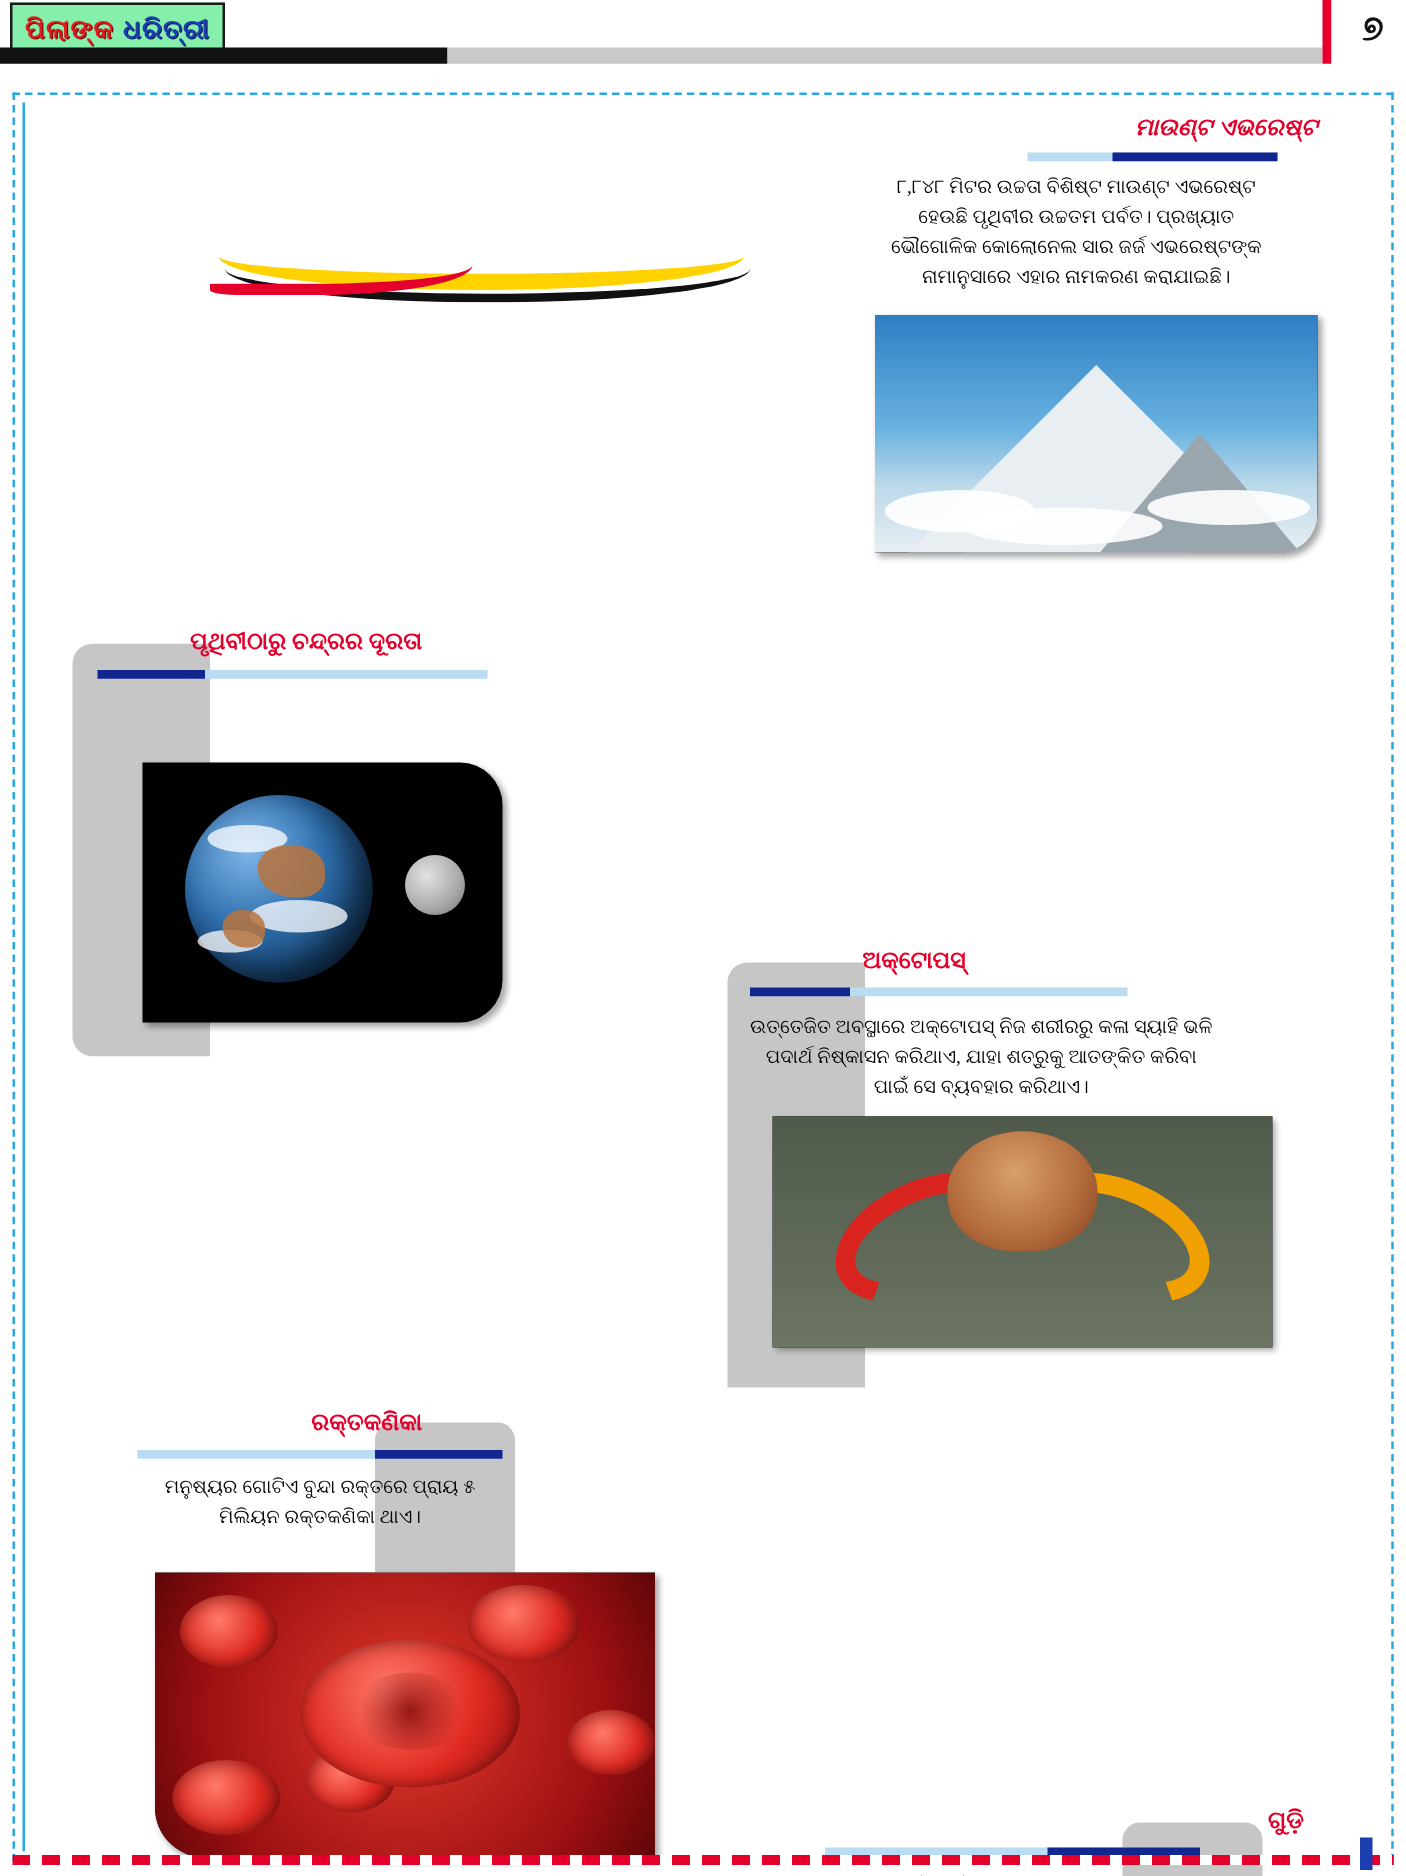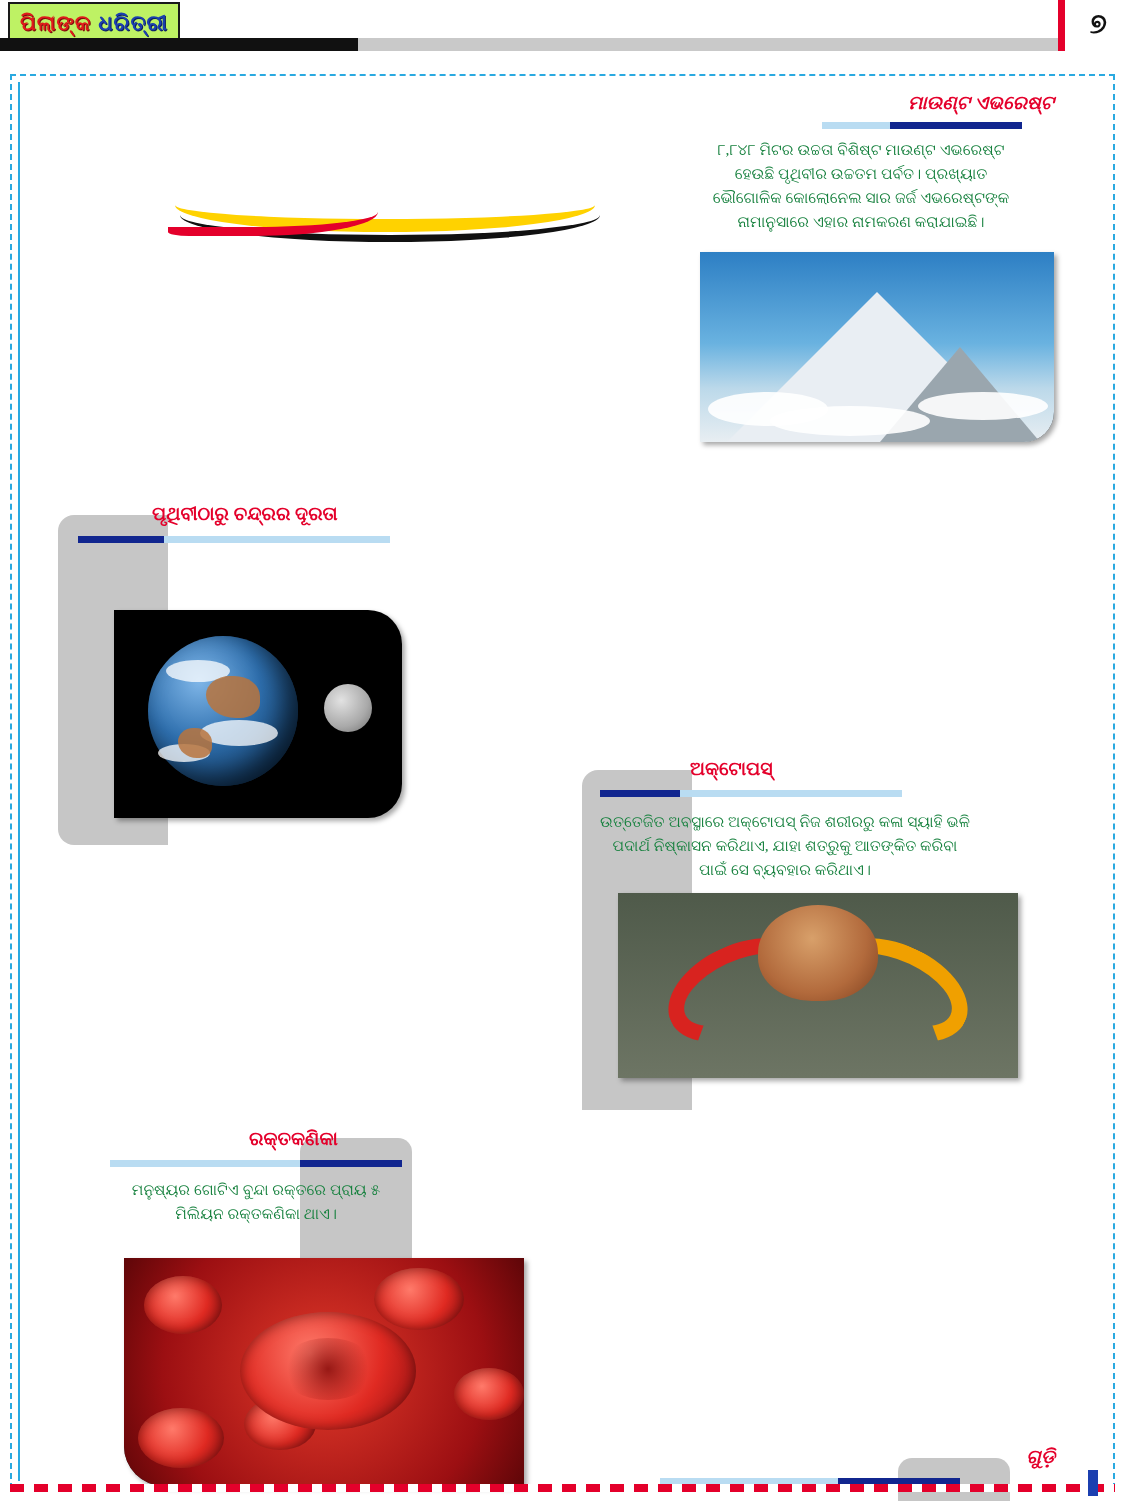--- a/index.html
+++ b/index.html
@@ -13,21 +13,21 @@
   }
 
   
   #masthead {
     position:absolute; left:0; top:0; width:1125px; height:52px;
     background:#ffffff;
   }
   #masthead-logo {
     position:absolute; left:8px; top:2px; width:172px; height:42px;
     border:2px solid #1a1a1a;
-    background:#bef264;
+    background:#86efac;
     display:flex; align-items:center; justify-content:center;
     overflow:hidden;
   }
   #masthead-logo .logo-a {
     font-family:"Liberation Serif", serif;
     font-weight:bold; font-size:21px; color:#e01b1b;
     letter-spacing:1px;
     text-shadow:1px 1px 0 #7a0d0d;
   }
   #masthead-logo .logo-b {
@@ -117,21 +117,21 @@
     position:absolute;
     font-family:"Liberation Serif", serif;
     font-weight:bold; color:#e4002b;
     font-size:19px; white-space:nowrap;
   }
   .rule-lt { position:absolute; height:7px; background:#b9dcf2; }
   .rule-dk { position:absolute; height:7px; background:#11268f; }
   .card-body {
     position:absolute;
     font-family:"Liberation Serif", serif;
-    font-size:15.5px; line-height:1.55; color:#15803d;
+    font-size:15.5px; line-height:1.55; color:#000000;
   }
   .photo {
     position:absolute; overflow:hidden; background:#222;
   }
   .photo-shadow { box-shadow:3px 3px 5px rgba(0,0,0,.35); }
   #c-everest .card-title { right:6px; top:0px;font-style:italic; }
   #c-everest .rule-lt { left:122px; top:30px; width:200px; }
   #c-everest .rule-dk { left:190px; top:30px; width:132px; }
   #c-everest .card-body { left:0px; top:46px; width:322px; text-align:center; }
   #everest-photo { left:0px; top:160px; width:354px; height:190px; border-radius:0 0 30px 0; }
@@ -208,21 +208,21 @@
     background:radial-gradient(circle at 40% 35%, #ff7a6a 0%, #e02a22 55%, #8d0d10 100%);
     box-shadow:inset 0 0 14px rgba(0,0,0,.45);
   }
   .rbc-dimple {
     position:absolute; border-radius:50%;
     background:radial-gradient(circle, rgba(120,0,0,.75) 0%, rgba(200,40,30,0) 70%);
   }
 
   
   #c-kite .grey-plate { left:898px; top:738px; width:112px; height:360px; border-radius:14px 14px 0 0; }
-  #c-kite .card-title { right:5px; top:726px;font-style:italic; }
+  #c-kite .card-title { right:17px; top:726px; }
   #c-kite .rule-lt { left:660px; top:758px; width:300px; }
   #c-kite .rule-dk { left:838px; top:758px; width:122px; }
   #c-kite .card-body { left:610px; top:778px; width:350px; text-align:center; }
 </style>
 </head>
 <body>
 
 <div id="masthead">
   <div id="masthead-logo">
     <span class="logo-a">ପିଲାଙ୍କ</span>

